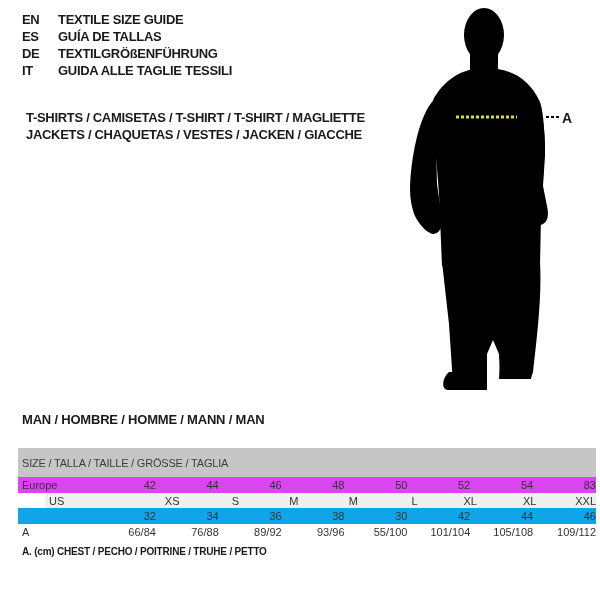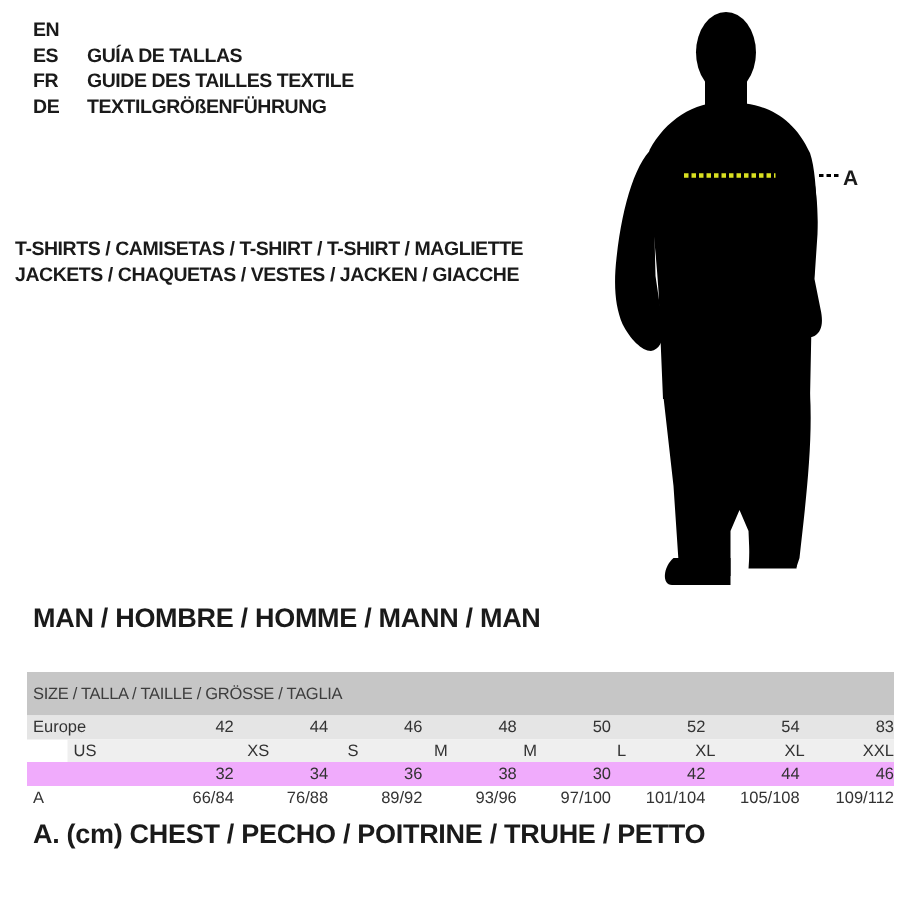--- a/index.html
+++ b/index.html
@@ -13,69 +13,70 @@
   }
   
   .lang-list { position: absolute; left: 22px; top: 10px; }
   .lang-row { display: flex; height: 17px; align-items: flex-end; }
   .lang-code {
     width: 36px; font-size: 13px; font-weight: 700; letter-spacing: -0.3px;
   }
   .lang-label { font-size: 13px; font-weight: 700; letter-spacing: -0.3px; }
 
   
-  .garments { position: absolute; left: 10px; top: 109px; margin-top: 48px; }
+  .garments { position: absolute; left: 26px; top: 109px; }
   .garments div { font-size: 13px; font-weight: 700; letter-spacing: -0.3px; line-height: 17px; }
 
   
   .figure-wrap { position: absolute; left: 396px; top: 4px; width: 180px; height: 396px; }
 
   
   .section-title {
-    position: absolute; left: 22px; top: 402px;
-    font-size: 18px; font-weight: 700; letter-spacing: -0.2px;
+    position: absolute; left: 22px; top: 412px;
+    font-size: 13px; font-weight: 700; letter-spacing: -0.2px;
   }
 
   
   .size-table { position: absolute; left: 18px; top: 448px; width: 578px; }
   .st-header {
     height: 29px; display: flex; align-items: center;
     padding-left: 4px; font-size: 11px; letter-spacing: -0.2px;
   }
   .st-row {
     display: grid; grid-template-columns: 75px repeat(8, 1fr);
     height: 15.7px; align-items: center; font-size: 11px;
   }
   .st-label { text-align: left; padding-left: 4px; }
   .st-cell { text-align: right; }
 
   
   .footnote {
     position: absolute; left: 22px; top: 546px;
-    font-size: 18px; font-weight: 700; letter-spacing: -0.2px;
+    font-size: 10px; font-weight: 700; letter-spacing: -0.2px;
   }
 </style>
 </head>
 <body>
 
 <div class="lang-list">
     <div class="lang-row">
       <span class="lang-code">EN</span>
+      <span class="lang-label">TEXTILE SIZE GUIDE</span>
     </div>
     <div class="lang-row">
       <span class="lang-code">ES</span>
       <span class="lang-label">GUÍA DE TALLAS</span>
     </div>
     <div class="lang-row">
-      <span class="lang-code">FR</span>
-      <span class="lang-label">GUIDE DES TAILLES TEXTILE</span>
+      <span class="lang-code">DE</span>
+      <span class="lang-label">TEXTILGRÖßENFÜHRUNG</span>
     </div>
     <div class="lang-row">
-      <span class="lang-code">DE</span>
-      <span class="lang-label">TEXTILGRÖßENFÜHRUNG</span>
+      <span class="lang-code">IT</span>
+      <span class="lang-label">GUIDA ALLE TAGLIE TESSILI</span>
     </div>
   </div>
 
 <div class="garments">
   <div>T-SHIRTS / CAMISETAS / T-SHIRT / T-SHIRT / MAGLIETTE</div>
   <div>JACKETS / CHAQUETAS / VESTES / JACKEN / GIACCHE</div>
 </div>
 
 <div class="figure-wrap">
   <svg width="180" height="396" viewBox="0 0 180 396">
@@ -104,21 +105,21 @@
 
     <text x="166" y="119" font-size="14" font-weight="bold" fill="#1a1a1a" font-family="Liberation Sans, sans-serif">A</text>
   </svg>
 </div>
 
 <div class="section-title">MAN / HOMBRE / HOMME / MANN / MAN</div>
 
 <div class="size-table">
   <div class="st-header" style="background: rgb(198, 198, 198); color: rgb(61, 61, 61);">SIZE / TALLA / TAILLE / GRÖSSE / TAGLIA</div>
   <div id="st-rows">
-      <div class="st-row" style="background: #e5e5e5; color: rgb(51, 51, 51);">
+      <div class="st-row" style="background: #d946ef; color: rgb(51, 51, 51);">
         <div class="st-label">Europe</div>
         <div class="st-cell">42</div>
         <div class="st-cell">44</div>
         <div class="st-cell">46</div>
         <div class="st-cell">48</div>
         <div class="st-cell">50</div>
         <div class="st-cell">52</div>
         <div class="st-cell">54</div>
         <div class="st-cell">83</div>
       </div>
@@ -126,38 +127,38 @@
         <div class="st-label">US</div>
         <div class="st-cell">XS</div>
         <div class="st-cell">S</div>
         <div class="st-cell">M</div>
         <div class="st-cell">M</div>
         <div class="st-cell">L</div>
         <div class="st-cell">XL</div>
         <div class="st-cell">XL</div>
         <div class="st-cell">XXL</div>
       </div>
-      <div class="st-row" style="background: #f0abfc; color: rgb(51, 51, 51);">
+      <div class="st-row" style="background: #0ea5e9; color: rgb(51, 51, 51);">
         <div class="st-label"></div>
         <div class="st-cell">32</div>
         <div class="st-cell">34</div>
         <div class="st-cell">36</div>
         <div class="st-cell">38</div>
         <div class="st-cell">30</div>
         <div class="st-cell">42</div>
         <div class="st-cell">44</div>
         <div class="st-cell">46</div>
       </div>
       <div class="st-row" style="background: rgb(255, 255, 255); color: rgb(51, 51, 51);">
         <div class="st-label">A</div>
         <div class="st-cell">66/84</div>
         <div class="st-cell">76/88</div>
         <div class="st-cell">89/92</div>
         <div class="st-cell">93/96</div>
-        <div class="st-cell">97/100</div>
+        <div class="st-cell">55/100</div>
         <div class="st-cell">101/104</div>
         <div class="st-cell">105/108</div>
         <div class="st-cell">109/112</div>
       </div>
     </div>
 </div>
 
 <div class="footnote">A. (cm) CHEST / PECHO / POITRINE / TRUHE / PETTO</div>
 
 </body></html>

